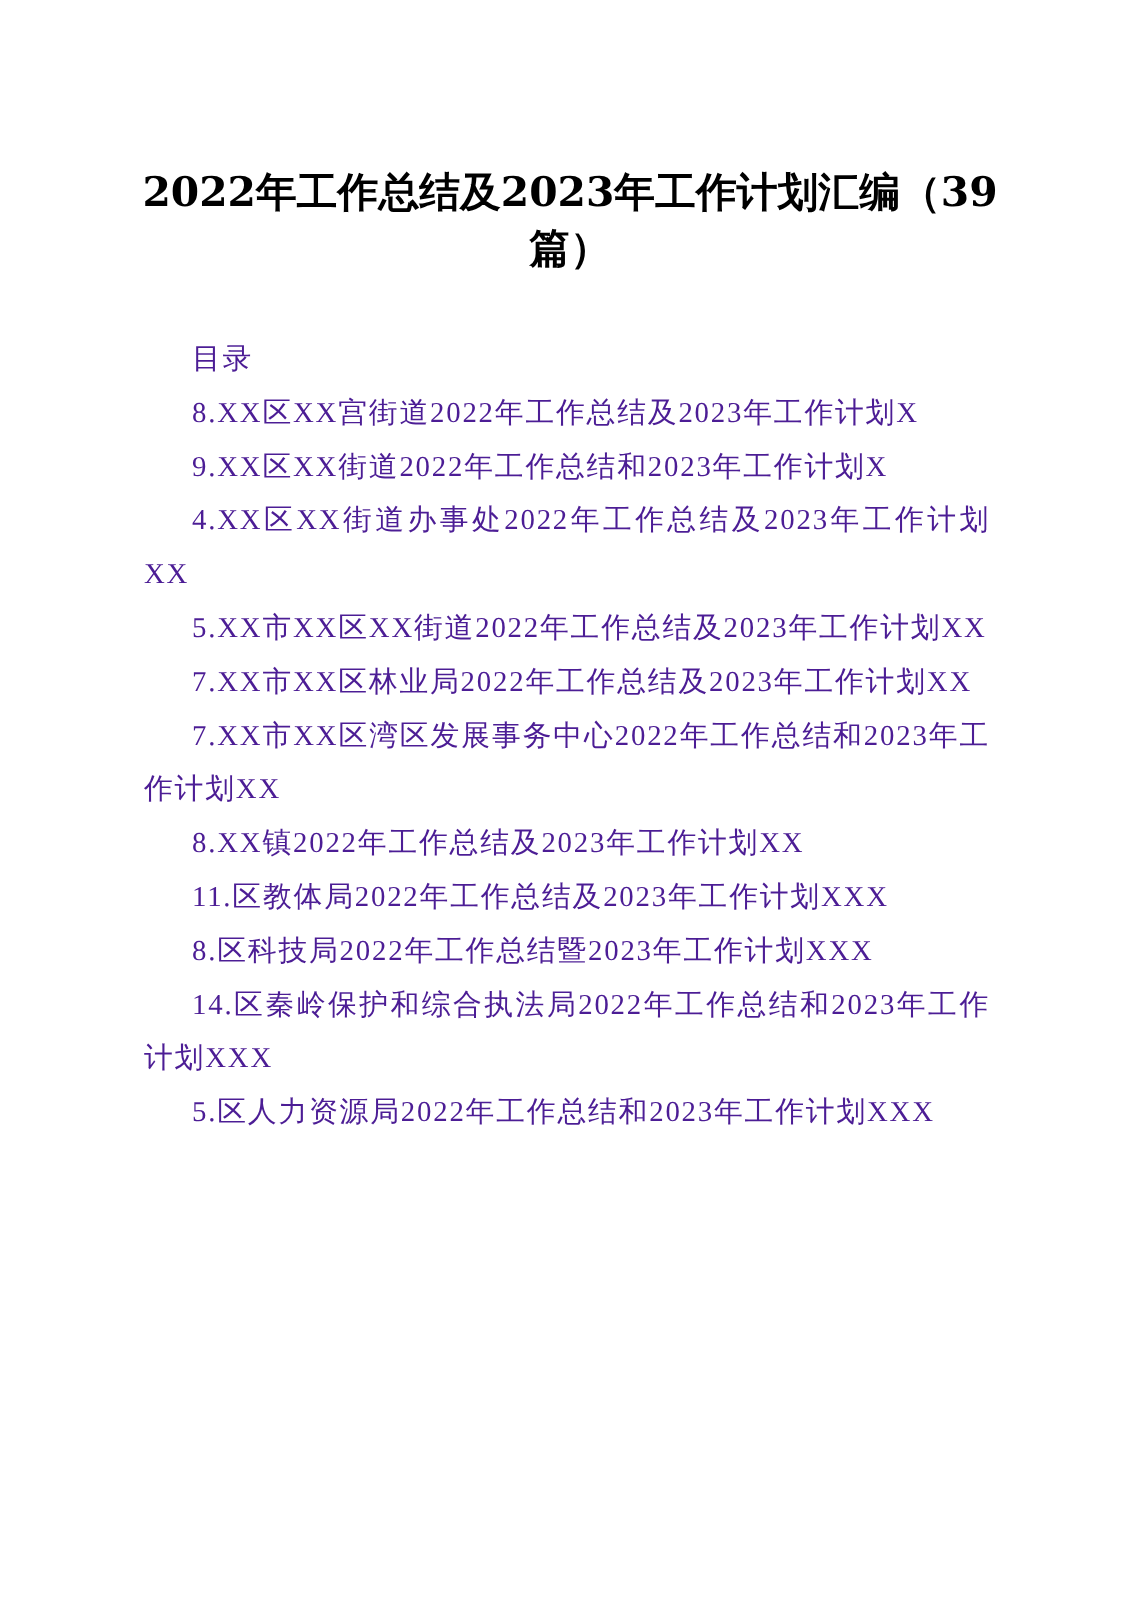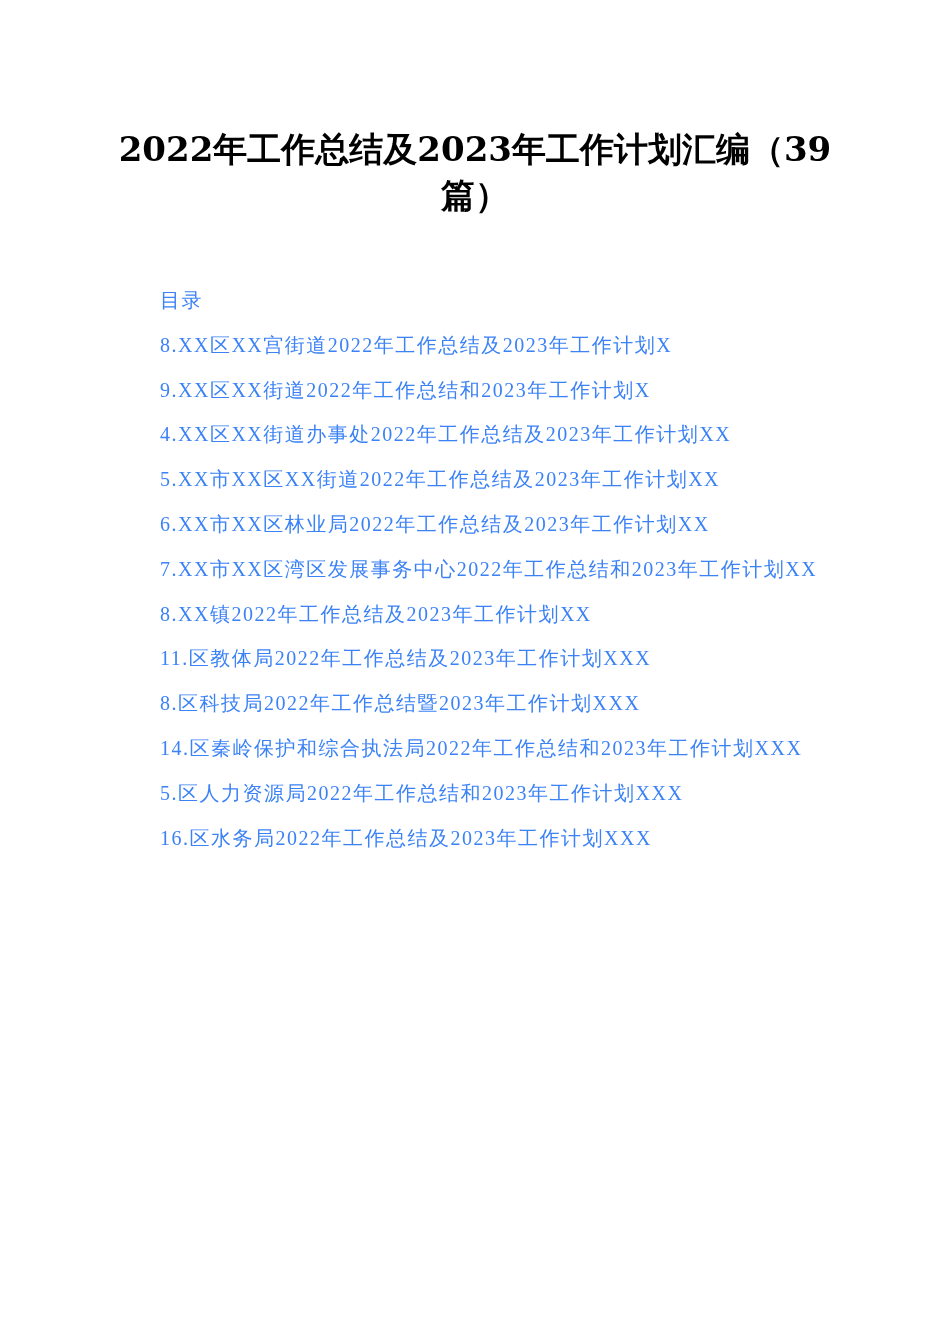--- a/index.html
+++ b/index.html
@@ -2,47 +2,46 @@
 <html><head>
   <meta charset="utf-8">
   <style>
     html, body { margin: 0; padding: 0; background: #ffffff; }
     body { width: 950px; height: 1344px; position: relative; overflow: hidden; }
     .page {
       position: absolute; left: 0; top: 0; width: 950px; height: 1344px;
       background: #ffffff; color: #111111;
     }
     .title {
-      position: absolute; left: 110px; top: 126px; width: 730px;
+      position: absolute; left: 110px; top: 138px; width: 730px;
       text-align: center;
       font-family: "DejaVu Serif", "Liberation Serif", serif;
       font-weight: bold; font-size: 34px; line-height: 46px;
       color: #000;
     }
     .toc {
       position: absolute; left: 120px; top: 278px; width: 705px;
       font-family: "Liberation Serif", "DejaVu Serif", serif;
-      font-size: 20px; line-height: 44.8px; color: #3b82f6;
+      font-size: 24px; line-height: 44.8px; color: #4c1d95;
       letter-spacing: 1.5px;
     }
     .toc-heading, .toc-item { text-indent: 40px; margin: 0; text-align: justify; }
   </style>
 </head>
 <body>
 
 <div class="page">
   <div class="title">2022年工作总结及2023年工作计划汇编（39篇）</div>
   <div class="toc">
     <p class="toc-heading">目录</p>
     <p class="toc-item">8.XX区XX宫街道2022年工作总结及2023年工作计划X</p>
     <p class="toc-item">9.XX区XX街道2022年工作总结和2023年工作计划X</p>
     <p class="toc-item">4.XX区XX街道办事处2022年工作总结及2023年工作计划XX</p>
     <p class="toc-item">5.XX市XX区XX街道2022年工作总结及2023年工作计划XX</p>
-    <p class="toc-item">6.XX市XX区林业局2022年工作总结及2023年工作计划XX</p>
+    <p class="toc-item">7.XX市XX区林业局2022年工作总结及2023年工作计划XX</p>
     <p class="toc-item">7.XX市XX区湾区发展事务中心2022年工作总结和2023年工作计划XX</p>
     <p class="toc-item">8.XX镇2022年工作总结及2023年工作计划XX</p>
     <p class="toc-item">11.区教体局2022年工作总结及2023年工作计划XXX</p>
     <p class="toc-item">8.区科技局2022年工作总结暨2023年工作计划XXX</p>
     <p class="toc-item">14.区秦岭保护和综合执法局2022年工作总结和2023年工作计划XXX</p>
     <p class="toc-item">5.区人力资源局2022年工作总结和2023年工作计划XXX</p>
-    <p class="toc-item">16.区水务局2022年工作总结及2023年工作计划XXX</p>
   </div>
 </div>
 
 </body></html>

